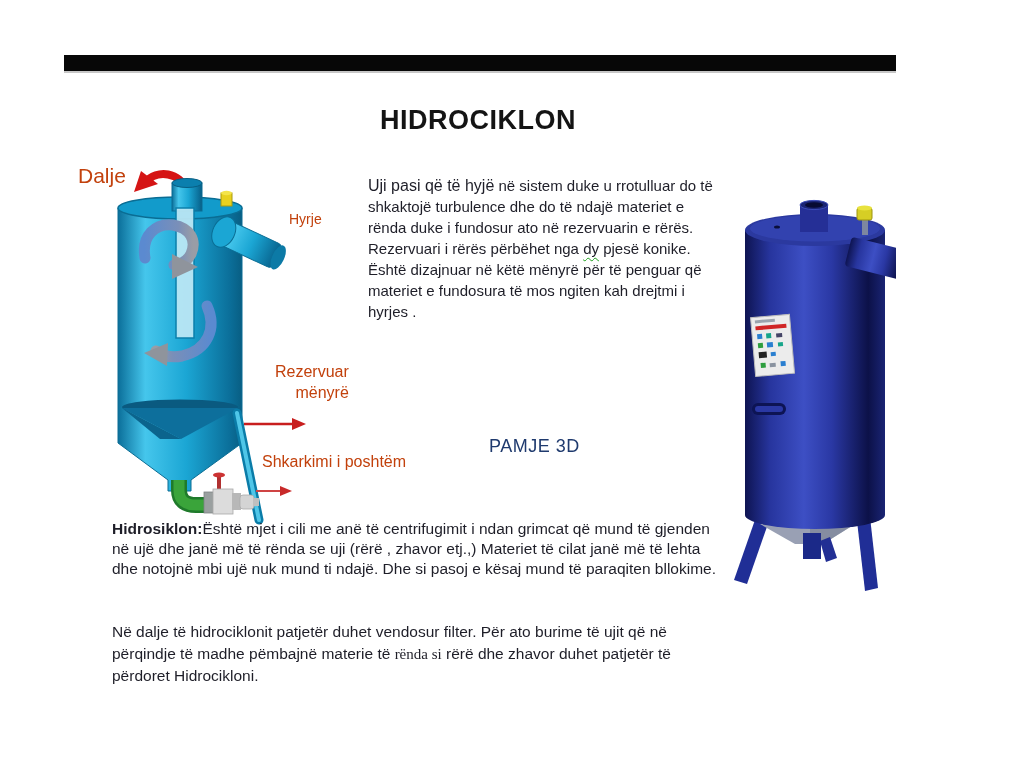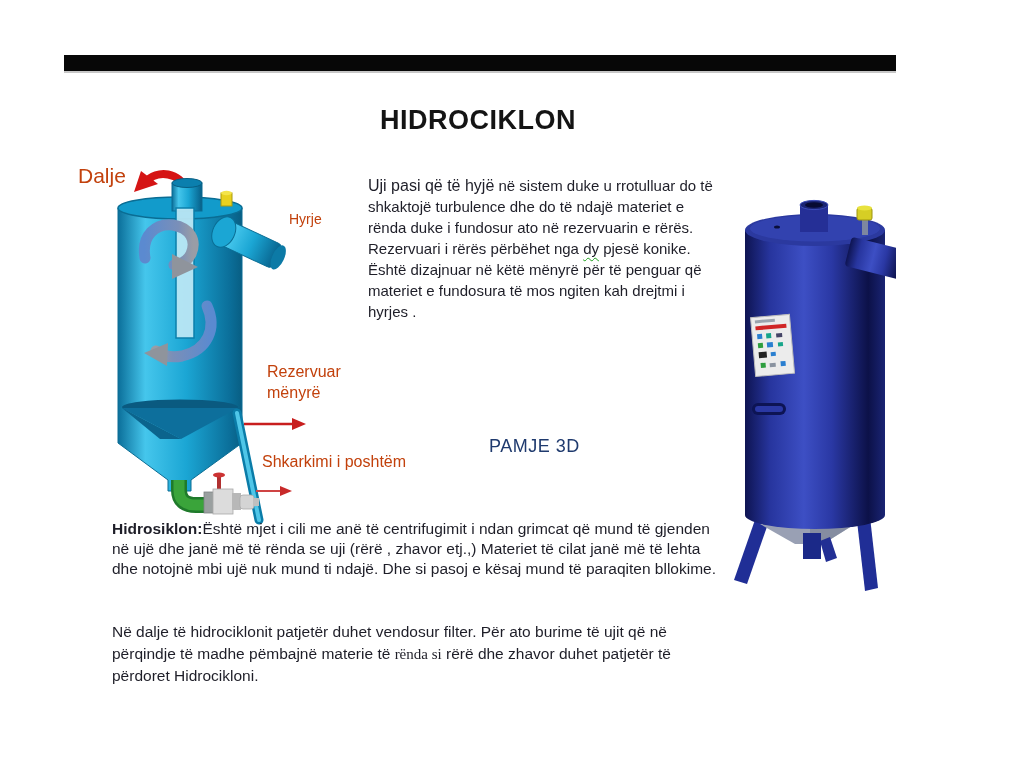--- a/index.html
+++ b/index.html
@@ -19,21 +19,21 @@
   .p1 { left:368px; top:175px; width:356px; font-size:15px; line-height:21px; }
   .small-lead { font-size:16px; }
   .p2 { left:368px; top:352px; width:366px; font-size:15px; line-height:20.5px; }
   .pamje { position:absolute; left:489px; top:436px; font-size:18px; font-weight:normal;
            color:#1f3a6e; letter-spacing:.5px; }
   .p3 { left:112px; top:519px; width:616px; font-size:15.5px; line-height:20px; }
   .p4 { left:112px; top:621px; width:616px; font-size:15.5px; line-height:21.5px; }
   .lbl { position:absolute; color:#c2410c; }
   .lbl-dalje { left:78px;  top:164px; font-size:21px; }
   .lbl-hyrje { left:289px; top:211px; font-size:14px; }
-  .lbl-rez   { left:267px; top:361px; font-size:16px; line-height:21px; }
+  .lbl-rez   { left:275px; top:361px; font-size:16px; line-height:21px;text-align:right; }
   .lbl-shk   { left:262px; top:453px; font-size:16px; }
   .squiggle {
     text-decoration:underline; text-decoration-style:wavy;
     text-decoration-color:#1ca01c; text-decoration-thickness:1px;
     text-underline-offset:3px;
   }
   .serif-seg { font-family:"Liberation Serif", serif; font-size:15px; }
   .bold { font-weight:bold; }
   .svg-abs { position:absolute; }
 </style>

